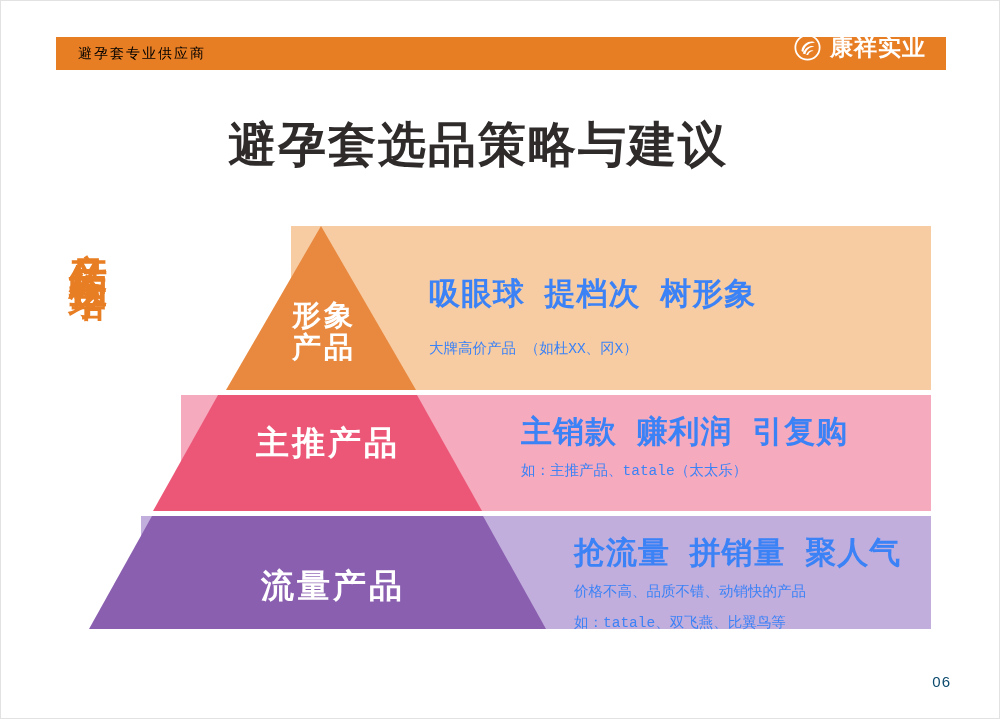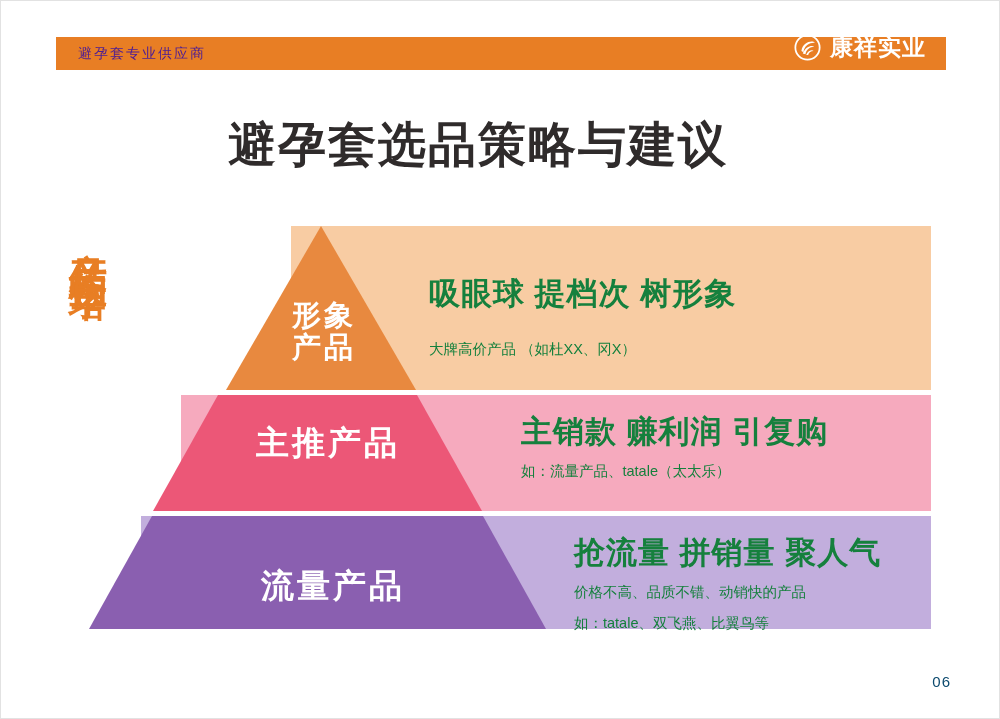--- a/index.html
+++ b/index.html
@@ -28,21 +28,21 @@
     width: 890px;
     height: 33px;
     background: #E87E24;
   }
   .header-tagline {
     position: absolute;
     left: 22px;
     top: 0;
     height: 33px;
     line-height: 33px;
-    color: #4c1d95;
+    color: #000000;
     font-size: 14px;
     letter-spacing: 2px;
     white-space: nowrap;
   }
   .brand {
     position: absolute;
     right: 20px;
     top: 0;
     height: 21px;
     display: flex;
@@ -156,21 +156,22 @@
   .label-bot {
     left: 237px;
     top: 548px;
     width: 190px;
     font-size: 33px;
     margin-top: 19px;
   }
 
   .tier-body {
     position: absolute;
-    color: #15803d;
+    color: #3b82f6;
+    font-family: Liberation Mono, monospace;
   }
   .tier-head {
     font-size: 31px;
     font-weight: bold;
     letter-spacing: 1px;
     white-space: nowrap;
   }
   .tier-sub {
     font-size: 14.5px;
     line-height: 1.75;
@@ -244,21 +245,21 @@
       <div>产品</div>
     </div>
     <div class="tier-body body-top">
       <div class="tier-head">吸眼球  提档次  树形象</div>
       <div class="tier-sub">大牌高价产品  （如杜XX、冈X）</div>
     </div>
 
     <div class="tier-label label-mid">主推产品</div>
     <div class="tier-body body-mid">
       <div class="tier-head">主销款  赚利润  引复购</div>
-      <div class="tier-sub">如：流量产品、tatale（太太乐）</div>
+      <div class="tier-sub">如：主推产品、tatale（太太乐）</div>
     </div>
 
     <div class="tier-label label-bot">流量产品</div>
     <div class="tier-body body-bot">
       <div class="tier-head">抢流量  拼销量  聚人气</div>
       <div class="tier-sub">价格不高、品质不错、动销快的产品</div>
       <div class="tier-sub">如：tatale、双飞燕、比翼鸟等</div>
     </div>
 
   </div>

